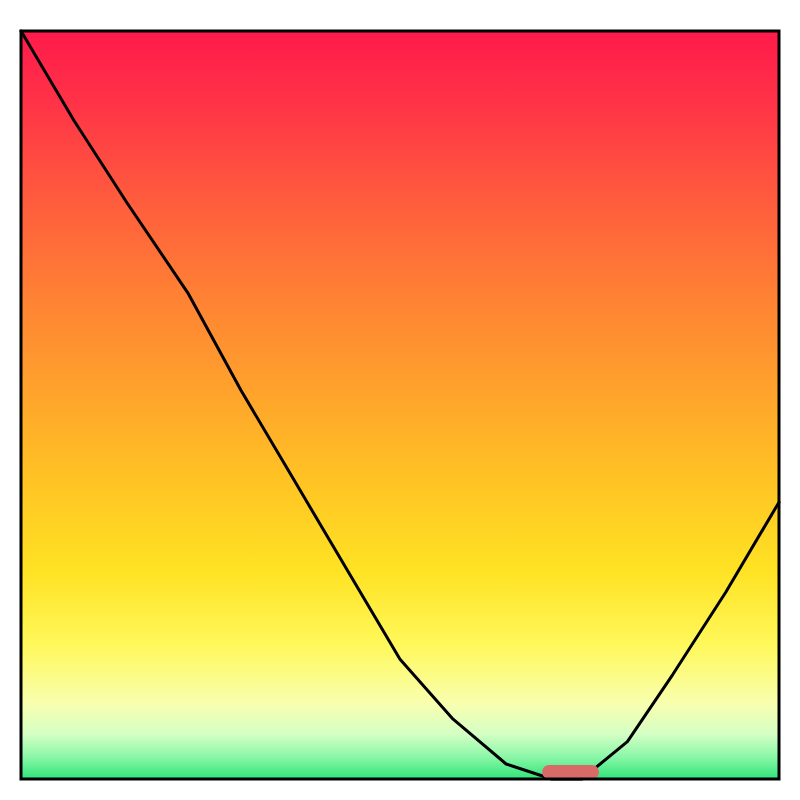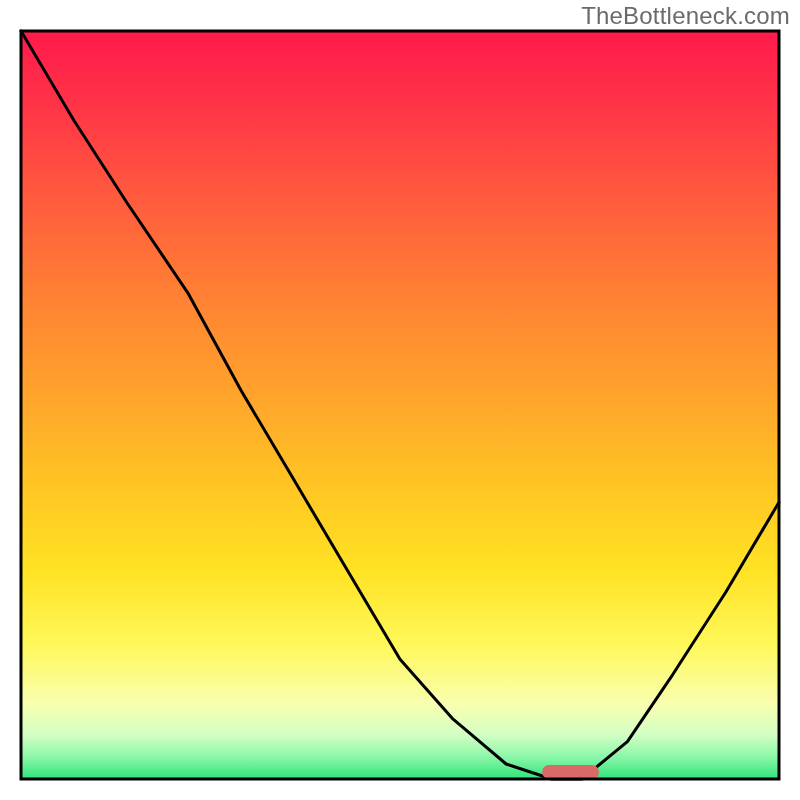--- a/index.html
+++ b/index.html
@@ -27,21 +27,20 @@
   }
   svg {
     display: block;
   }
 </style>
 </head>
 <body>
 
 <div class="chart-container">
 
-  <div class="watermark">TheBottleneck.com</div>
 
   <svg width="800" height="800" viewBox="0 0 800 800">
     <defs>
       <linearGradient id="bg-grad" x1="0" y1="0" x2="0" y2="1">
         <stop offset="0%" stop-color="#ff1a4b"></stop>
         <stop offset="10%" stop-color="#ff3447"></stop>
         <stop offset="22%" stop-color="#ff5a3e"></stop>
         <stop offset="35%" stop-color="#ff8034"></stop>
         <stop offset="48%" stop-color="#ffa22c"></stop>
         <stop offset="60%" stop-color="#ffc324"></stop>

